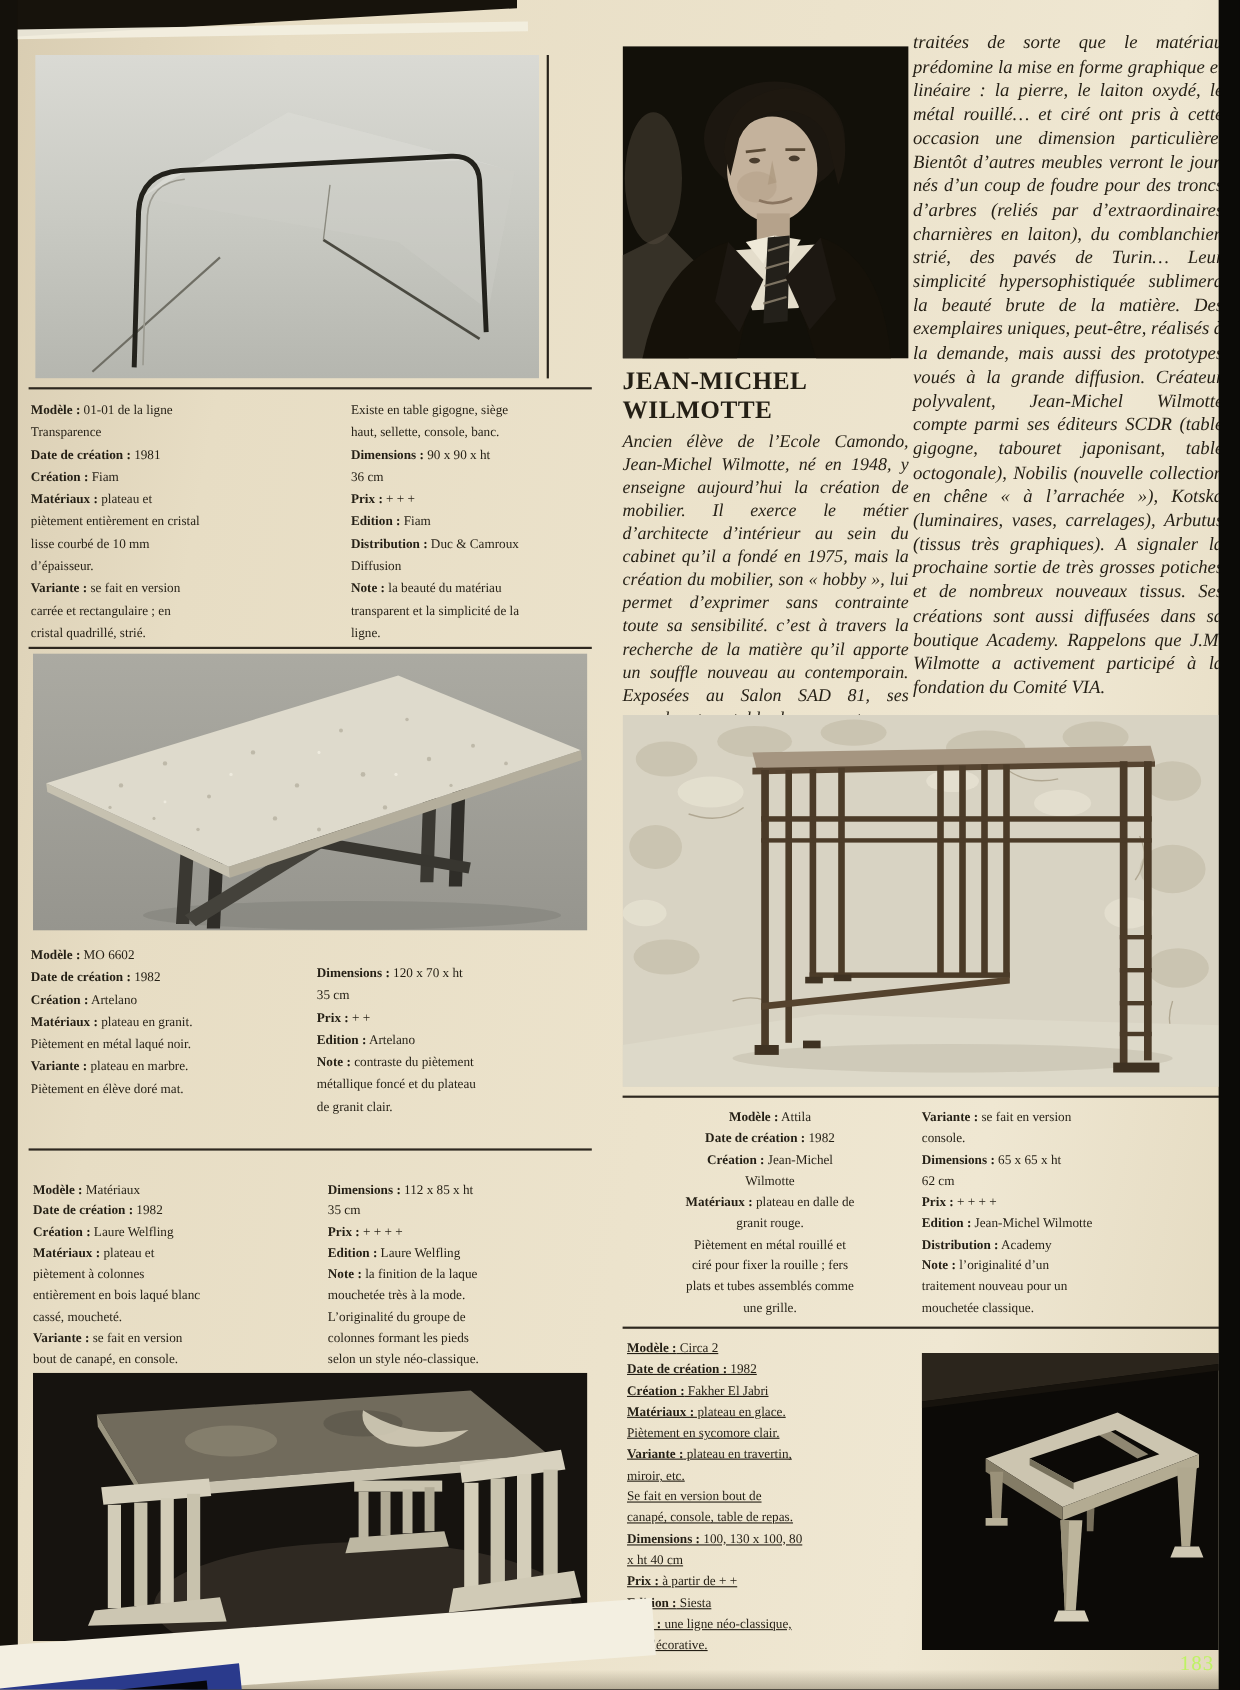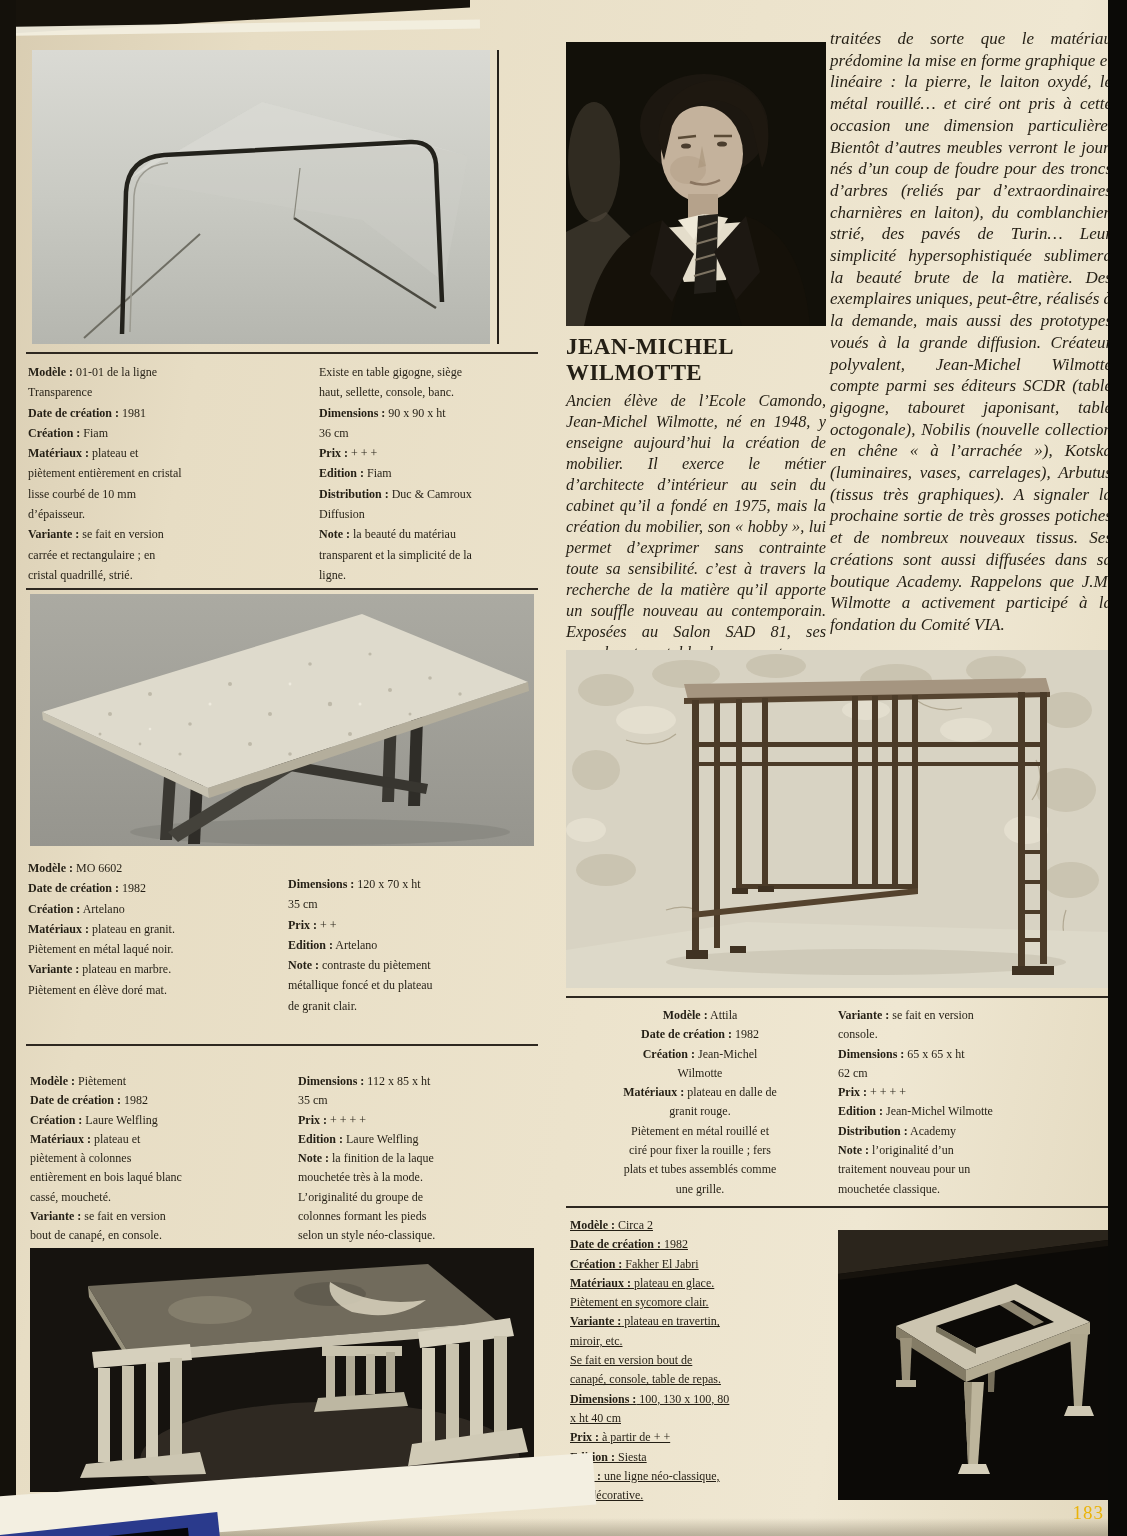--- a/index.html
+++ b/index.html
@@ -30,21 +30,21 @@
   .photo svg{display:block;width:100%;height:100%;}
   
   .spec{position:absolute;font-size:12px;line-height:20.3px;}
   .spec .sline{white-space:nowrap;}
   .spec .lb{font-weight:700;}
   .spec.tight{line-height:19.3px;}
   .heading{position:absolute;font-weight:700;font-size:23px;line-height:26px;letter-spacing:.4px;}
   .ital{position:absolute;font-style:italic;text-align:justify;}
   #bio{font-size:16.3px;line-height:21px;}
   #editorial{font-size:17px;line-height:21.7px;}
-  #pageno{position:absolute;font-size:19px;letter-spacing:1px;color:#eab308;}
+  #pageno{position:absolute;font-size:19px;letter-spacing:1px;color:#bef264;}
 </style>
 </head>
 <body>
 
 <div id="canvas">
   <div id="page"></div>
 
   <div class="photo" style="left:32px;top:50px;width:458px;height:294px;">
     <svg viewBox="0 0 458 294">
       <defs>
@@ -160,21 +160,21 @@
       <div class="sline"><span class="lb">Prix :</span><span> + +</span></div>
       <div class="sline"><span class="lb">Edition :</span><span> Artelano</span></div>
       <div class="sline"><span class="lb">Note :</span><span> contraste du piètement</span></div>
       <div class="sline"><span>métallique foncé et du plateau</span></div>
       <div class="sline"><span>de granit clair.</span></div>
     </div>
 
   <div class="hrule" style="left:26px;top:1044px;width:512px;"></div>
 
   <div class="spec tight" style="left:30px;top:1072px;width:252px;">
-      <div class="sline"><span class="lb">Modèle :</span><span> Piètement</span></div>
+      <div class="sline"><span class="lb">Modèle :</span><span> Matériaux</span></div>
       <div class="sline"><span class="lb">Date de création :</span><span> 1982</span></div>
       <div class="sline"><span class="lb">Création :</span><span> Laure Welfling</span></div>
       <div class="sline"><span class="lb">Matériaux :</span><span> plateau et</span></div>
       <div class="sline"><span>piètement à colonnes</span></div>
       <div class="sline"><span>entièrement en bois laqué blanc</span></div>
       <div class="sline"><span>cassé, moucheté.</span></div>
       <div class="sline"><span class="lb">Variante :</span><span> se fait en version</span></div>
       <div class="sline"><span>bout de canapé, en console.</span></div>
     </div>
   <div class="spec tight" style="left:298px;top:1072px;width:244px;">

